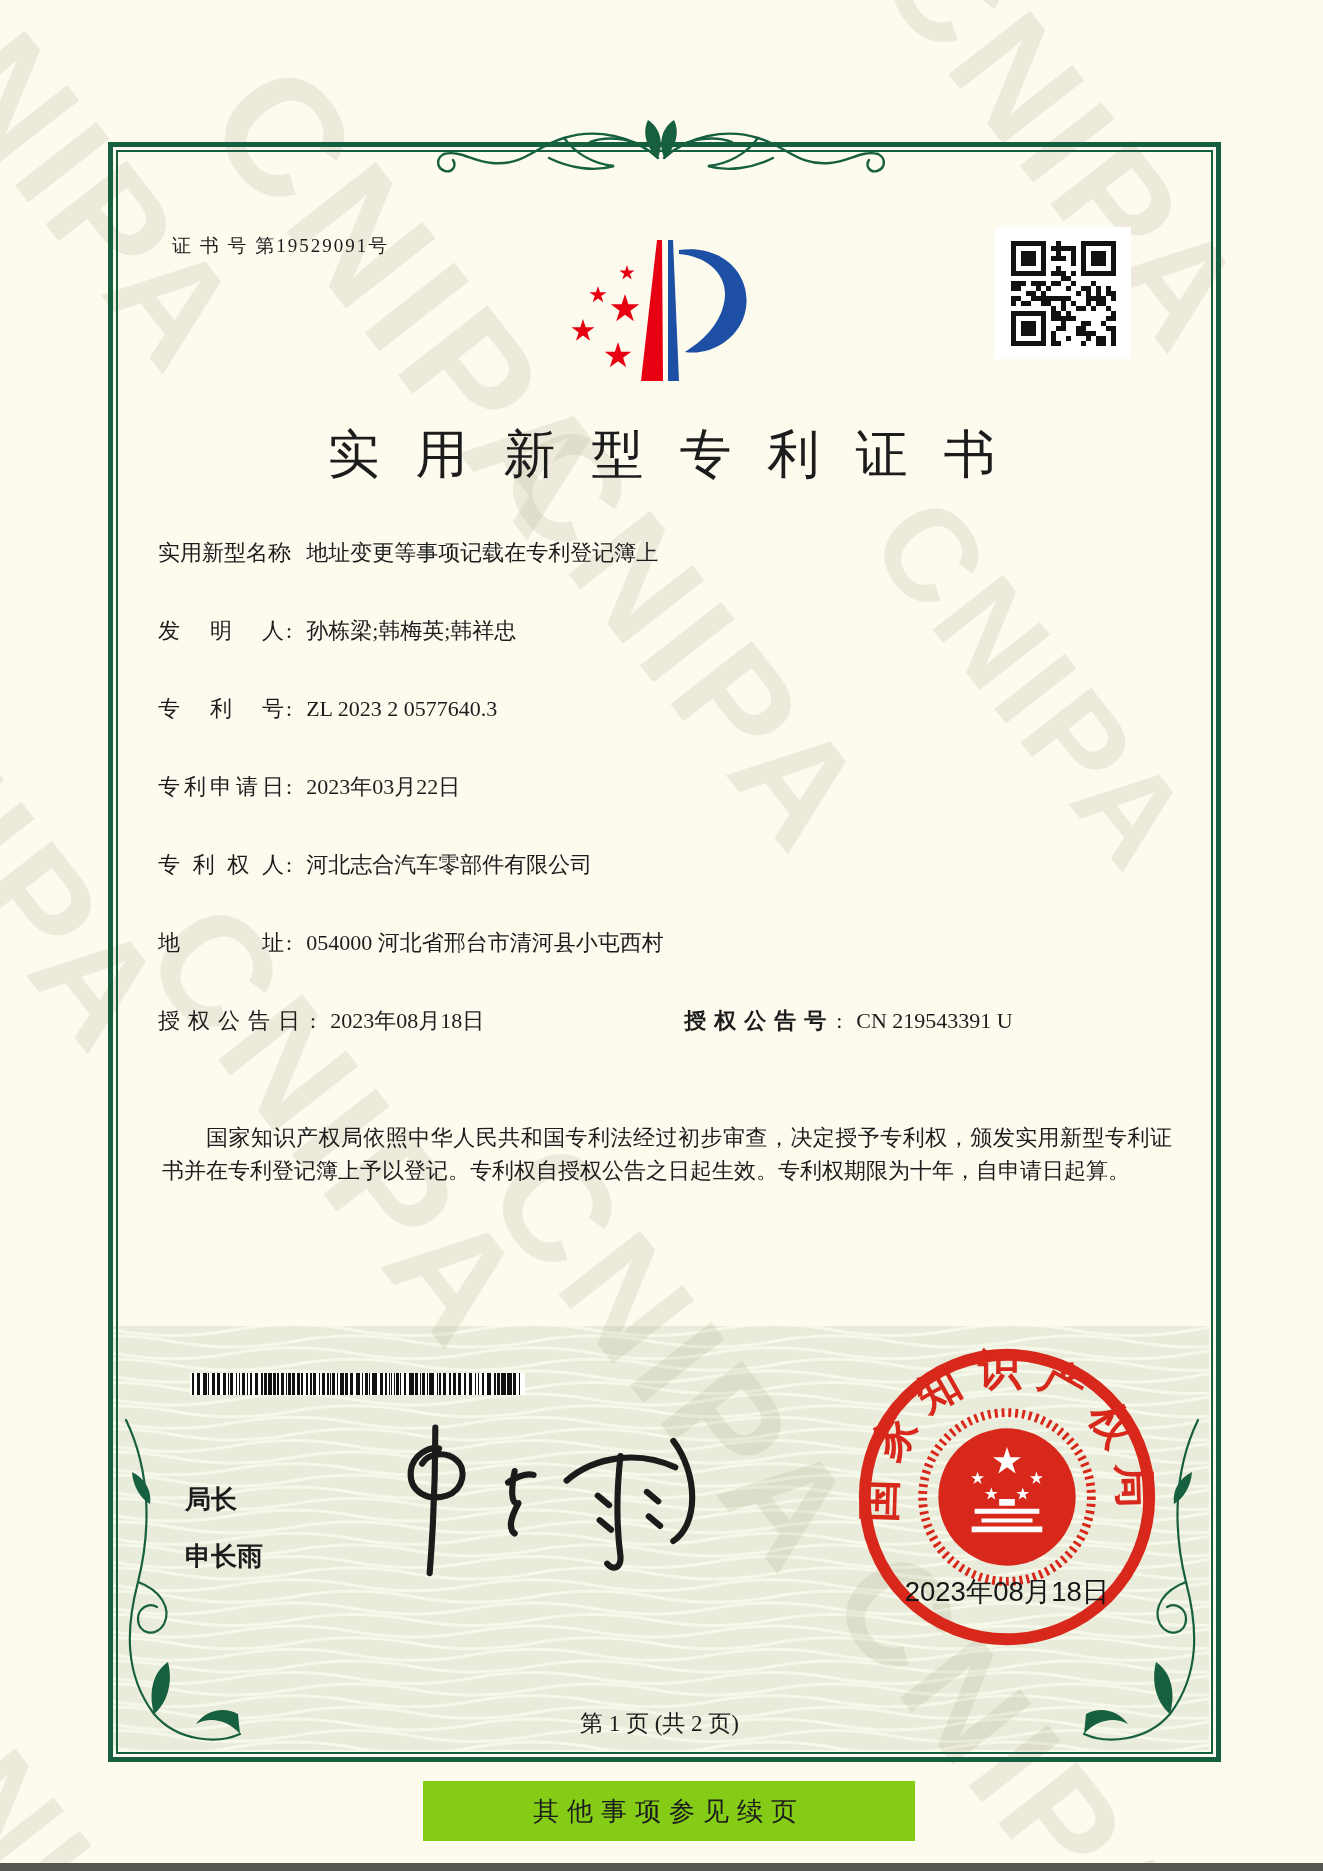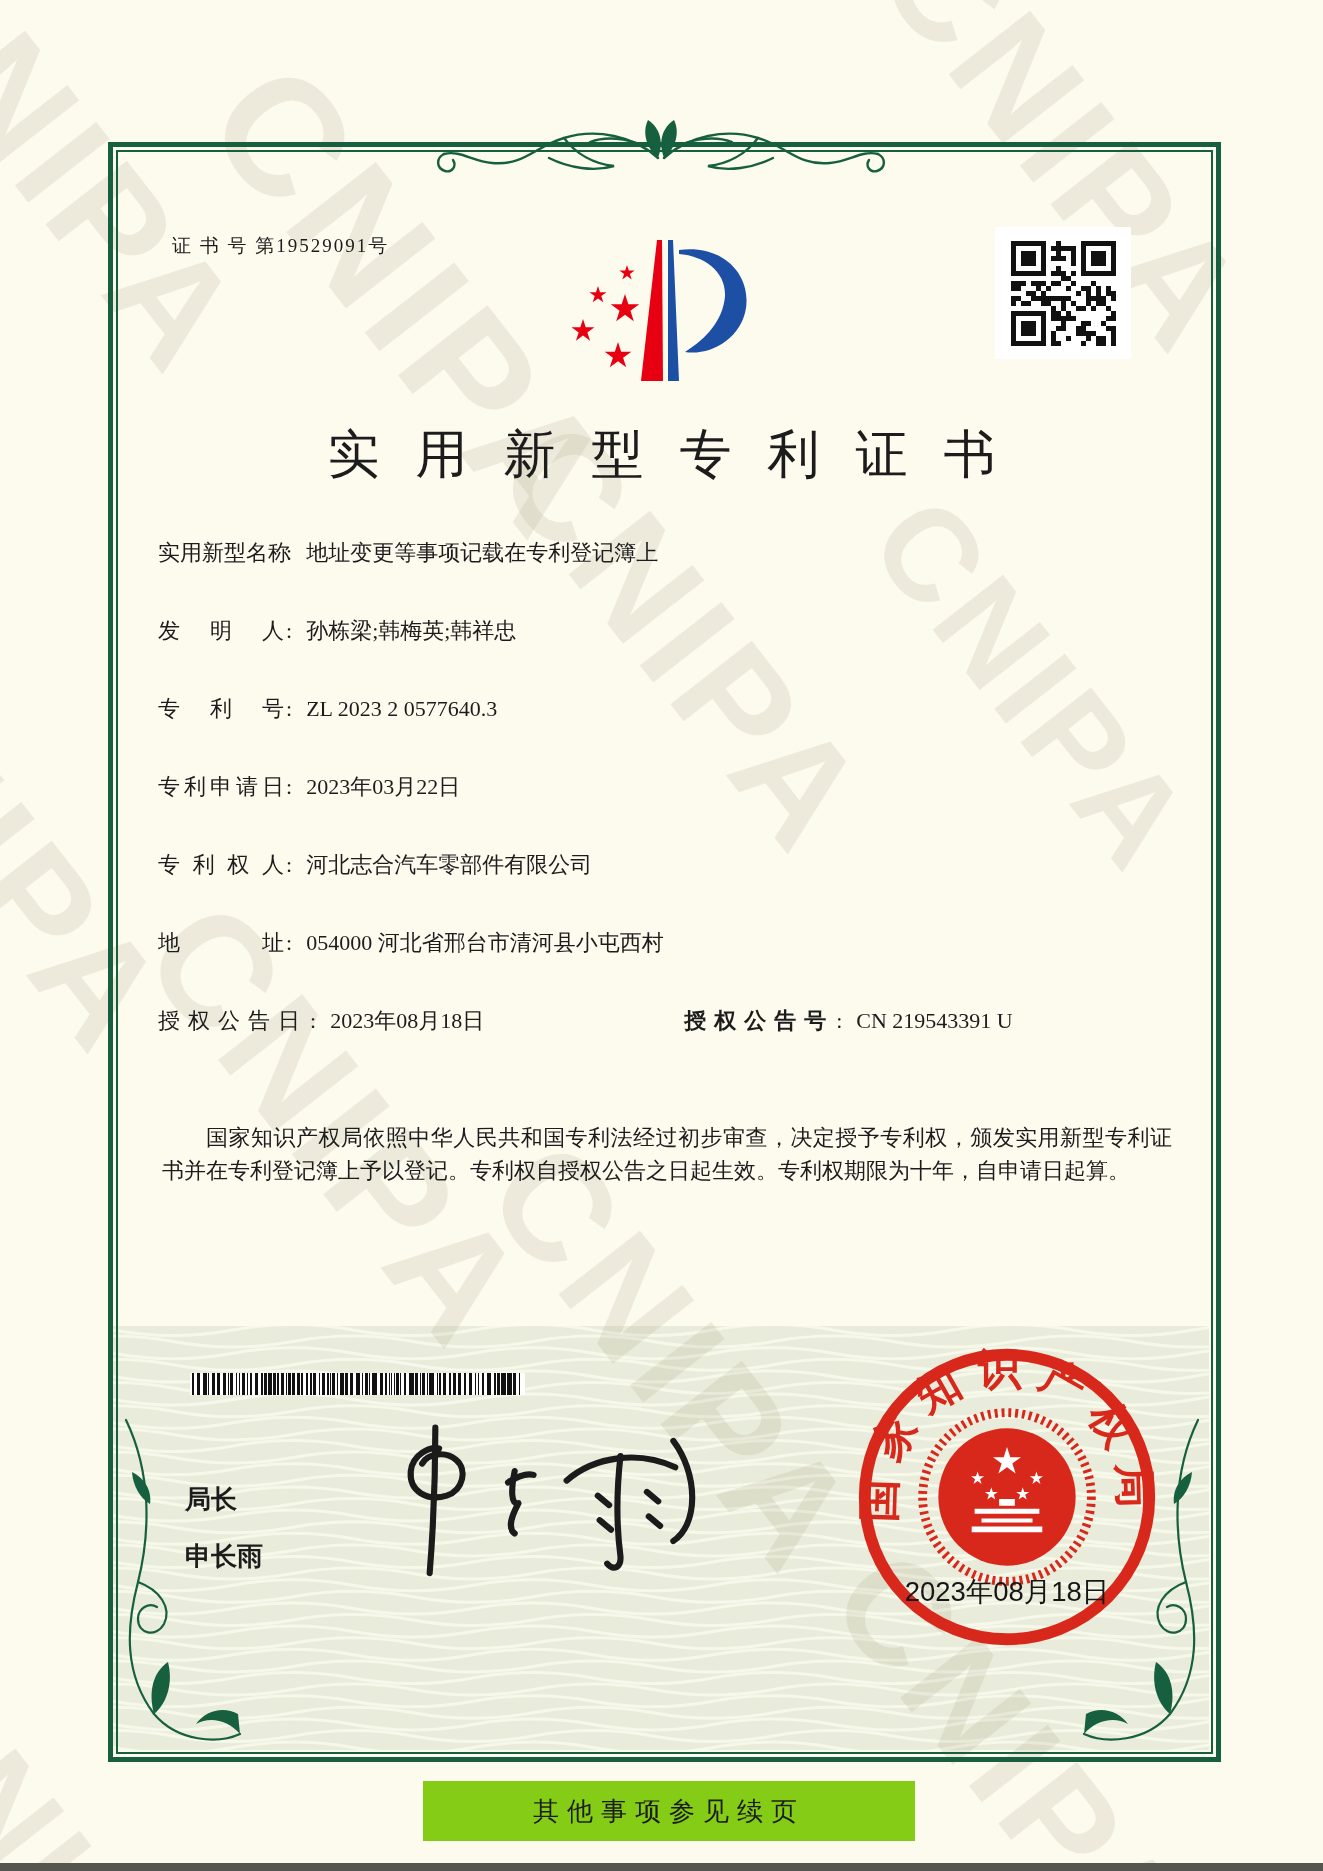--- a/index.html
+++ b/index.html
@@ -480,20 +480,21 @@
         <use href="#st" transform="translate(-30,-19) scale(7)"></use>
         <use href="#st" transform="translate(30,-19) scale(7)"></use>
         <use href="#st" transform="translate(-16,-3) scale(7)"></use>
         <use href="#st" transform="translate(16,-3) scale(7)"></use>
         <path d="M-8,2 h16 v7 h-16 z M-33,12 h66 v5 h-66 z M-26,22 h52 v4 h-52 z M-36,30 h72 v6 h-72 z"></path>
       </g>
     </g>
     <text x="0" y="106" text-anchor="middle" font-size="28" fill="#161616" font-family="Liberation Sans, DejaVu Sans, sans-serif">2023年08月18日</text>
   </svg>
 
+  <div class="pagenum">第 1 页 (共 2 页)</div>
 
   <div class="strip">其他事项参见续页</div>
 
   <div class="bottomEdge"></div>
 <div class="wm" style="left: -25px; top: -90px; font-size: 150px; transform: rotate(52deg);">CNIPA</div>
     <div class="wm" style="left: 980px; top: -110px; font-size: 150px; transform: rotate(52deg);">CNIPA</div>
     <div class="wm" style="left: 320px; top: 30px; font-size: 165px; transform: rotate(52deg);">CNIPA</div>
     <div class="wm" style="left: 600px; top: 390px; font-size: 150px; transform: rotate(52deg);">CNIPA</div>
     <div class="wm" style="left: -100px; top: 590px; font-size: 150px; transform: rotate(52deg);">CNIPA</div>
     <div class="wm" style="left: 960px; top: 470px; font-size: 130px; transform: rotate(52deg);">CNIPA</div>

